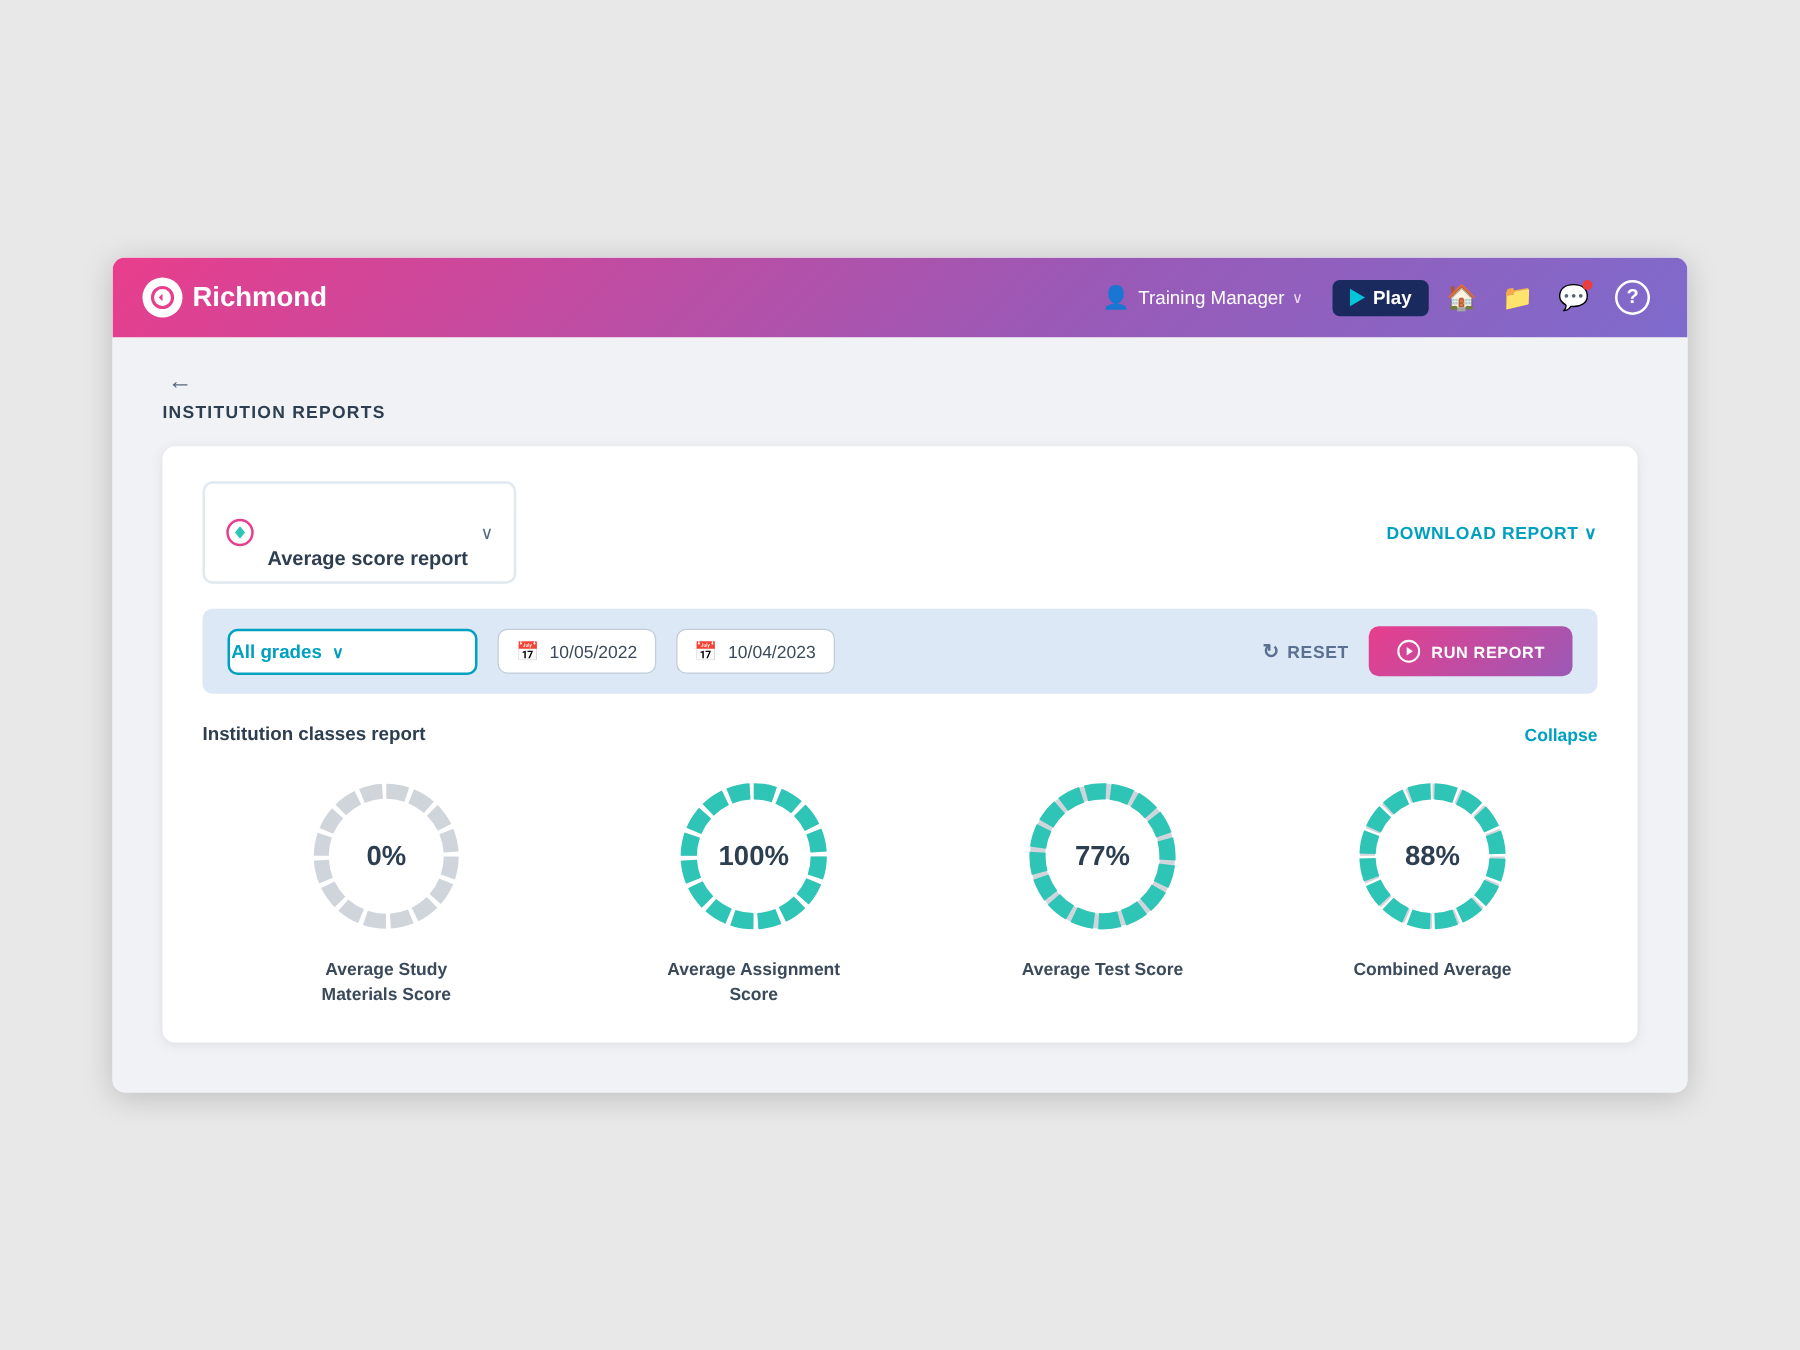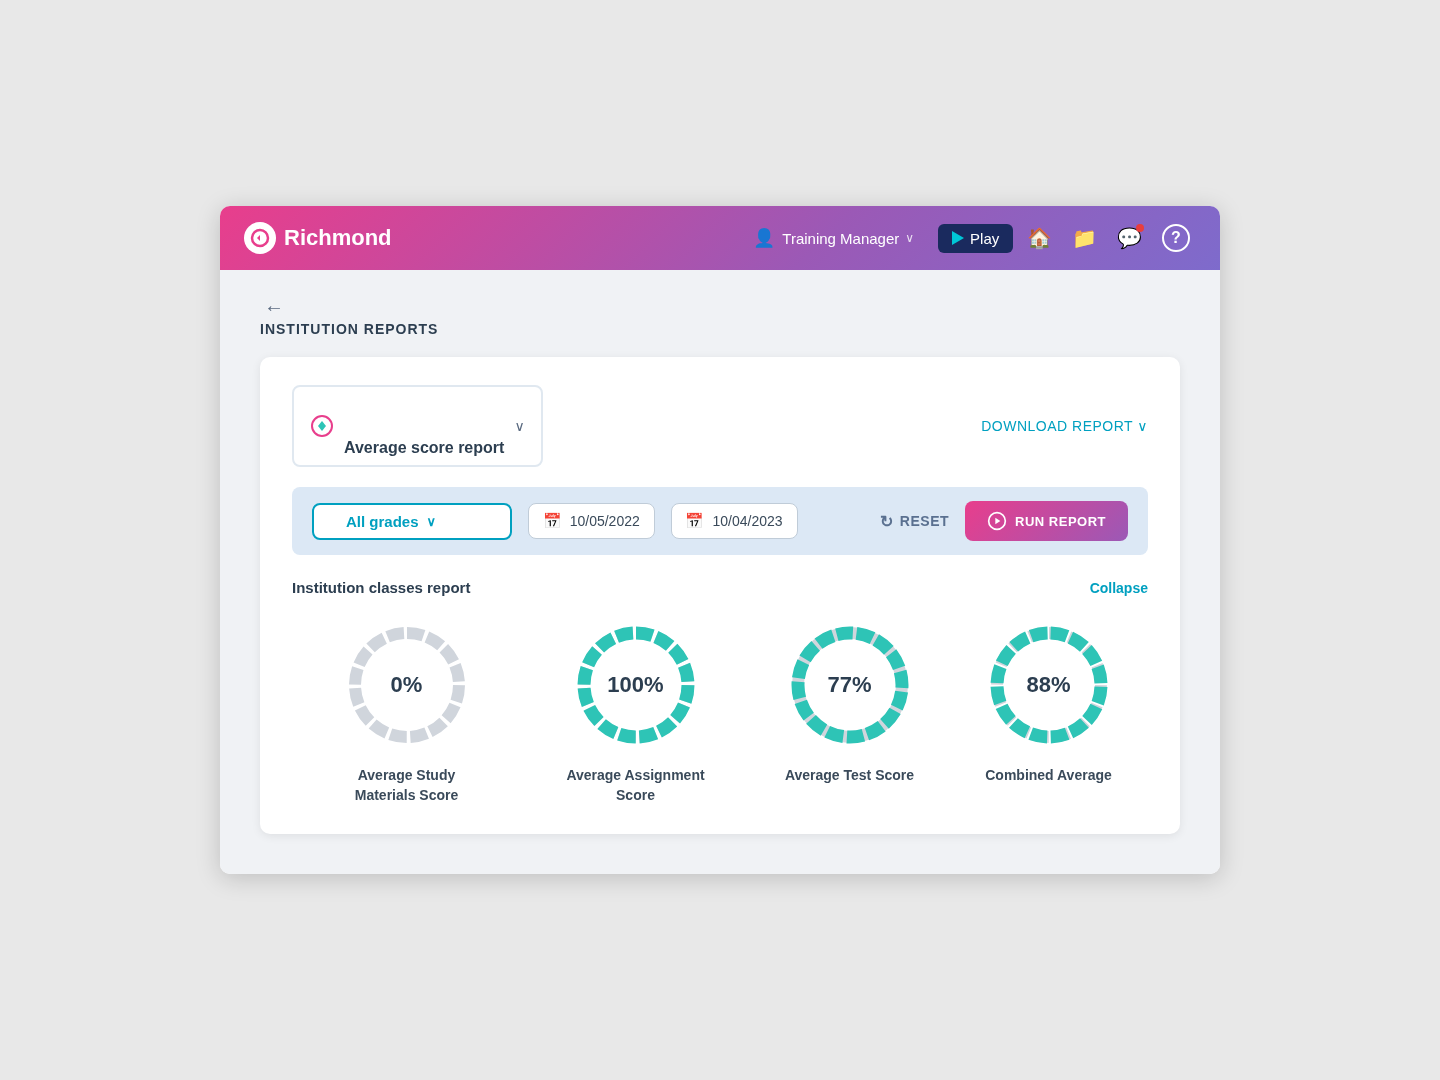--- a/index.html
+++ b/index.html
@@ -7,21 +7,21 @@
       background: #e8e8e8;
       font-family: 'Segoe UI', Arial, sans-serif;
       display: flex;
       justify-content: center;
       align-items: center;
       min-height: 100vh;
       padding: 20px;
     }
 
     .window {
-      width: 1000px;
+      width: 1260px;
       background: #fff;
       border-radius: 10px;
       box-shadow: 0 4px 24px rgba(0,0,0,0.18);
       overflow: hidden;
     }
 
     
     .navbar {
       background: linear-gradient(135deg, #e83e8c 0%, #9b59b6 60%, #7e6bcc 100%);
       display: flex;
@@ -68,21 +68,21 @@
     .play-btn {
       background: #1a2a5e;
       border: none;
       border-radius: 6px;
       color: #fff;
       display: flex;
       align-items: center;
       gap: 6px;
       padding: 6px 14px;
       font-size: 15px;
-      font-weight: 400;
+      font-weight: 700;
       cursor: pointer;
     }
     .play-btn .play-triangle {
       width: 0;
       height: 0;
       border-top: 7px solid transparent;
       border-bottom: 7px solid transparent;
       border-left: 12px solid #00c6d7;
     }
 
@@ -173,21 +173,21 @@
     .report-type-chevron {
       color: #5a6a80;
       font-size: 14px;
     }
 
     .download-report-btn {
       background: none;
       border: none;
       color: #00a0c0;
       font-size: 14px;
-      font-weight: 400;
+      font-weight: 700;
       cursor: pointer;
       display: flex;
       align-items: center;
       gap: 4px;
       letter-spacing: 0.5px;
     }
 
     
     .filter-bar {
       background: #dce8f5;
@@ -195,21 +195,21 @@
       padding: 14px 20px;
       display: flex;
       align-items: center;
       gap: 16px;
       margin-bottom: 24px;
     }
 
     .grade-select {
       border: 2px solid #00a0c0;
       border-radius: 8px;
-      padding: 8px 32px;
+      padding: 8px 1px;
       font-size: 15px;
       font-weight: 600;
       color: #00a0c0;
       background: #fff;
       display: flex;
       align-items: center;
       gap: 8px;
       cursor: pointer;
       min-width: 200px;
     }

